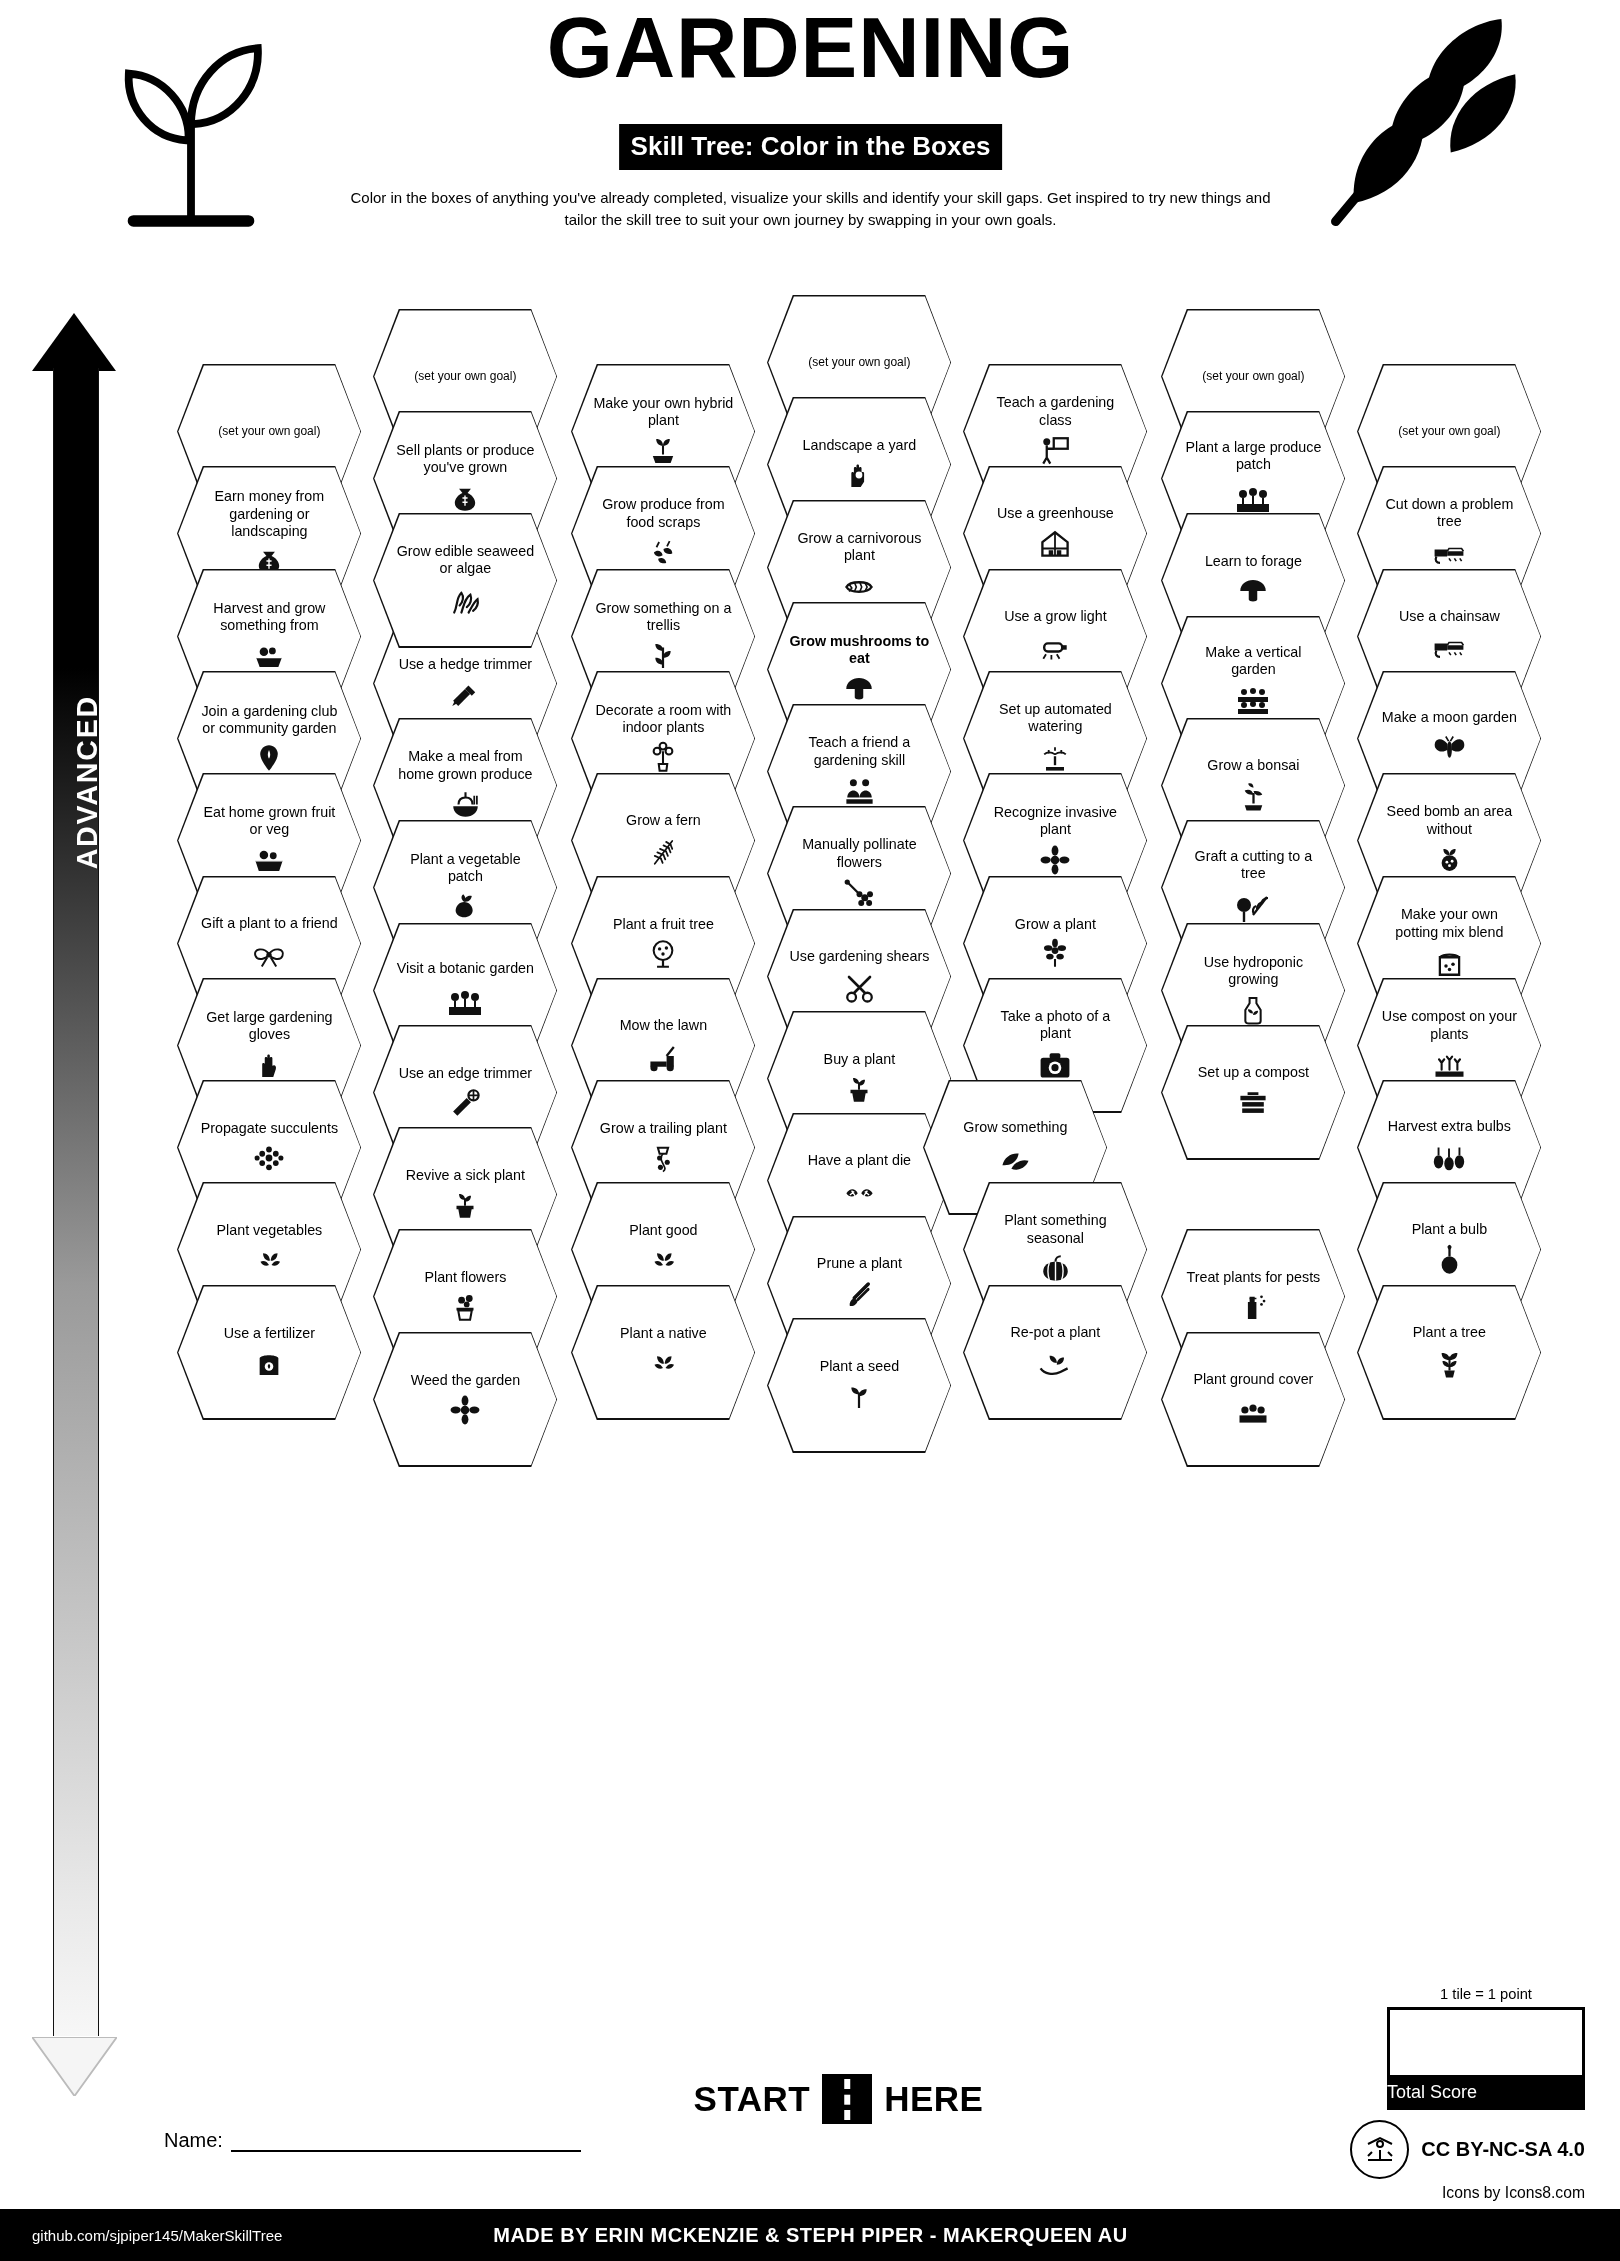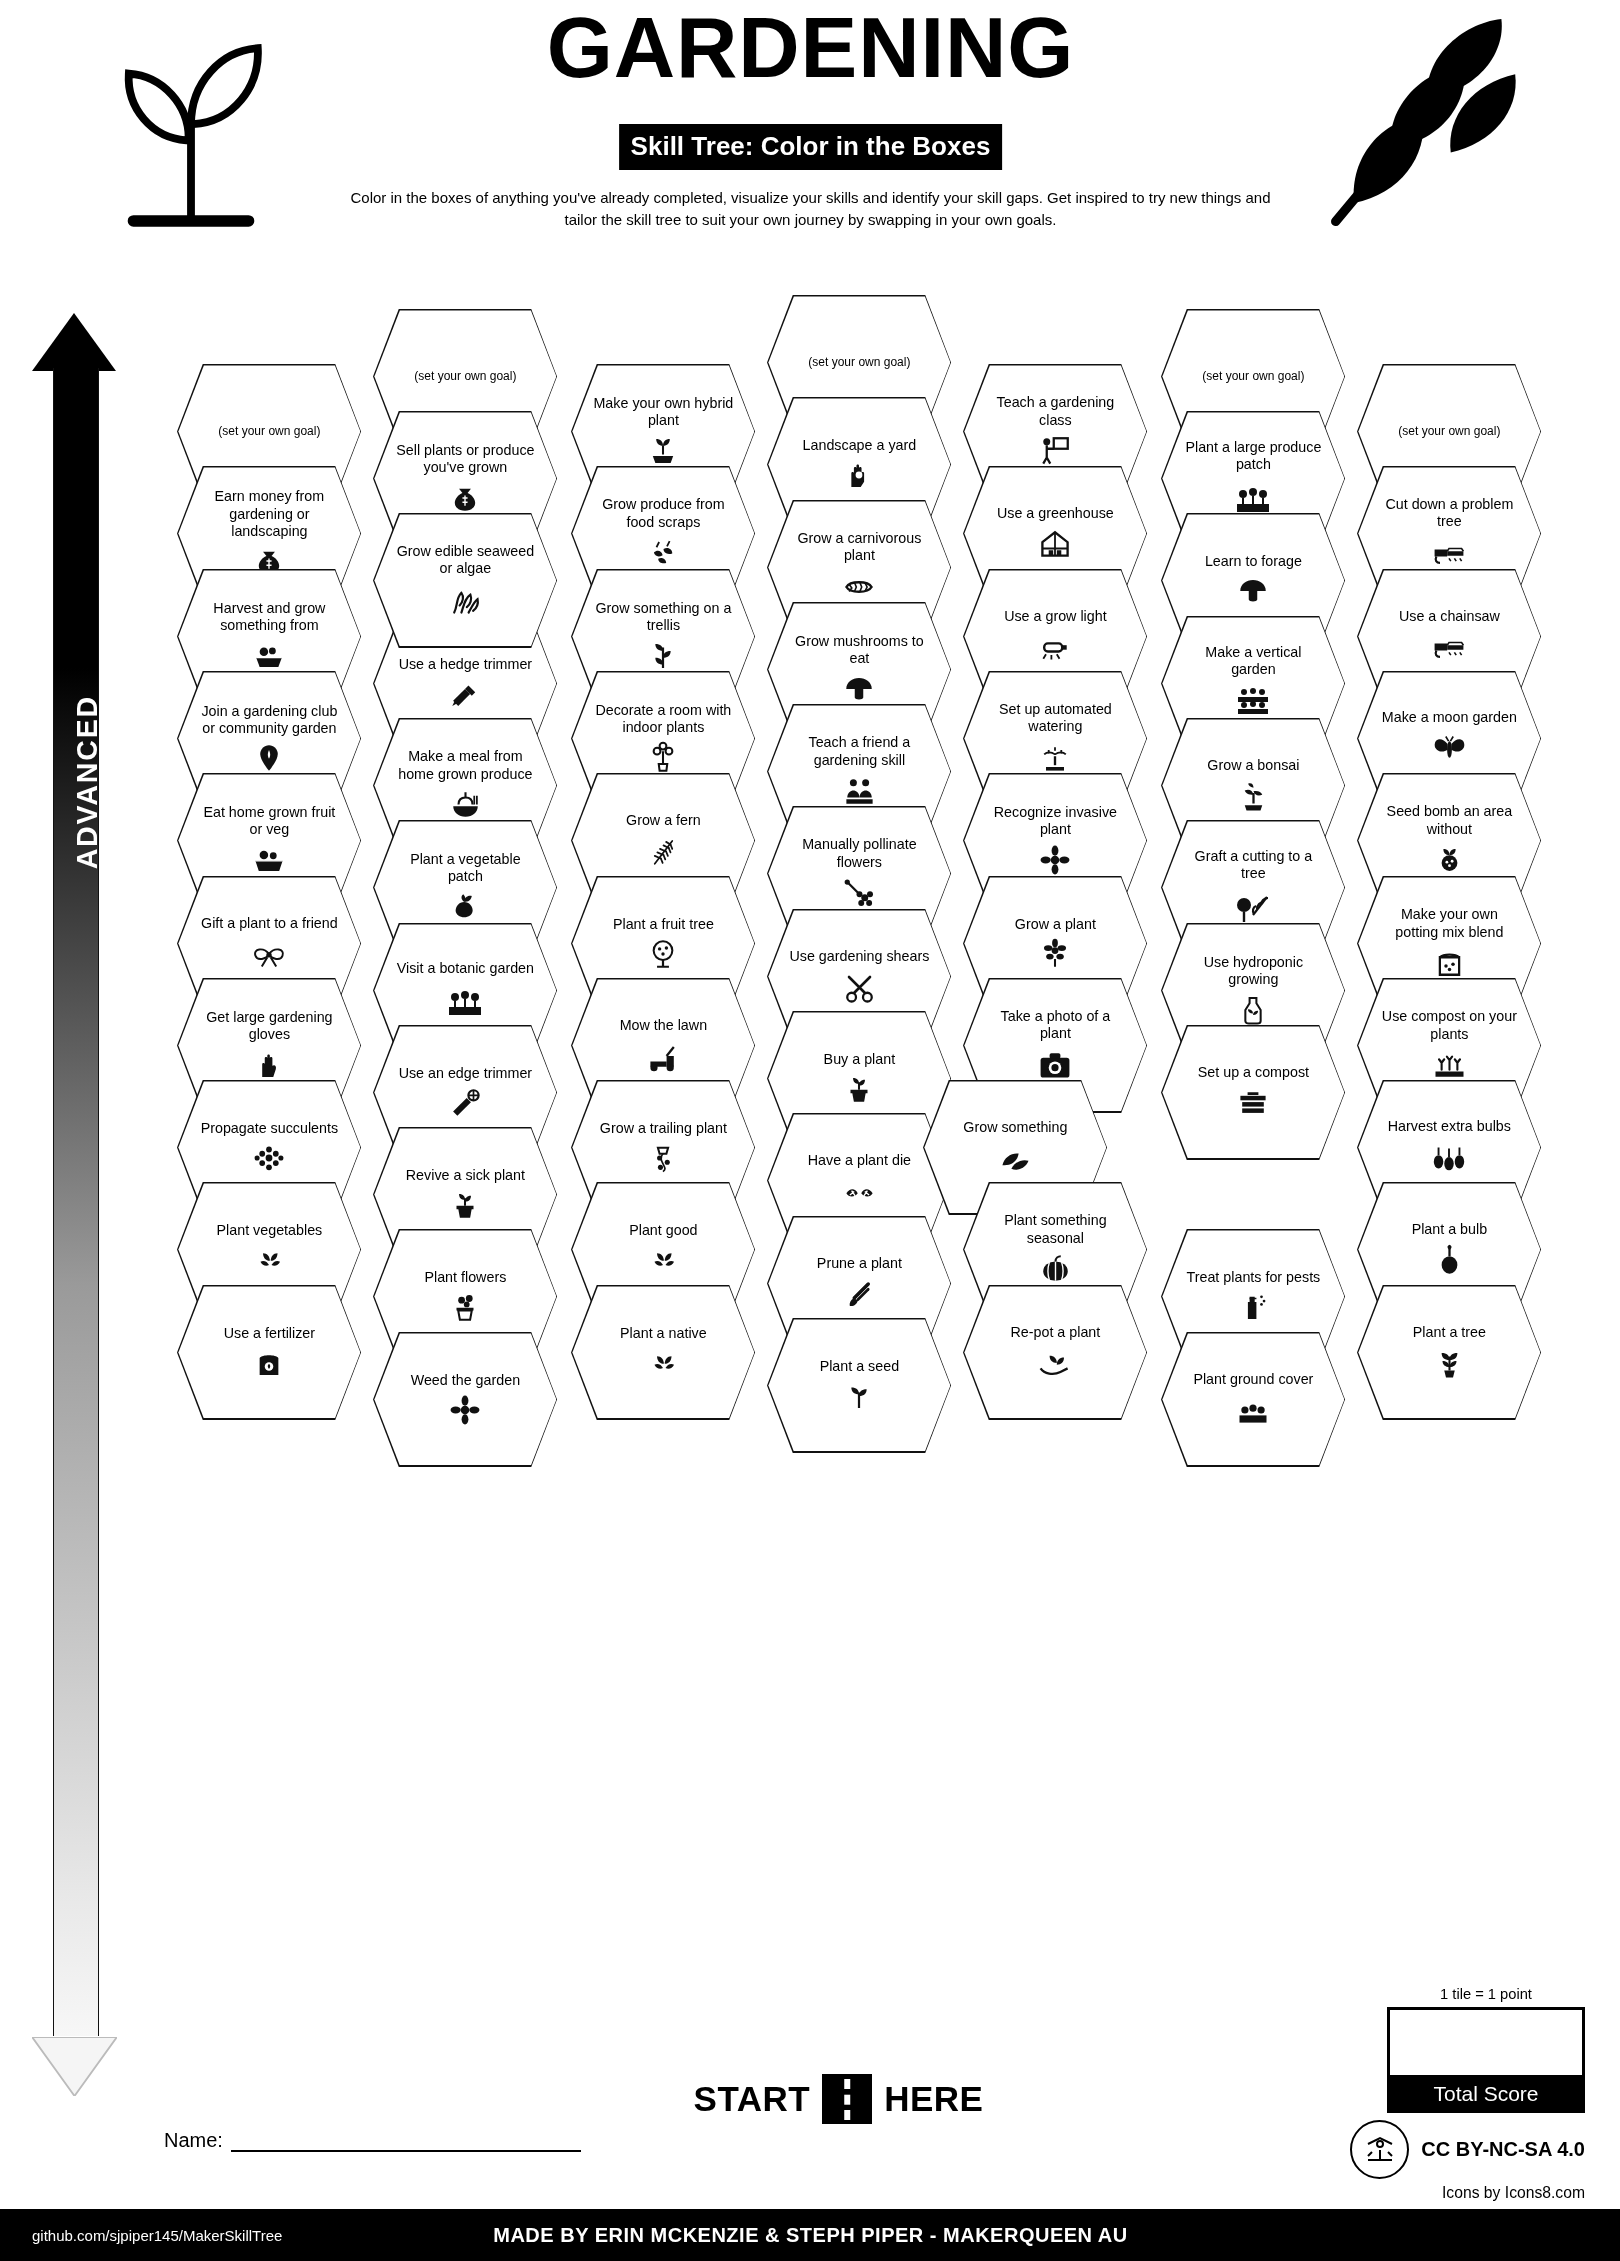--- a/index.html
+++ b/index.html
@@ -82,21 +82,21 @@
   }
   #start-here .road:before{
     content:"";position:absolute;left:50%;top:4.6px;width:5.5px;height:10px;background:#fff;transform:translateX(-50%);
     box-shadow:0 15.7px 0 #fff,0 31px 0 #fff;
   }
   
   #score-box{position:absolute;right:36px;top:1986px;width:198px;}
   #score-note{font-size:14.7px;text-align:center;margin-bottom:4.6px;}
   #score-frame{border:3.2px solid #000;height:65px;background:#fff;}
   #score-label{
-    background:#000;color:#fff;text-align:center;font-size:21px;padding:4.6px 0 6.5px 0;
+    background:#000;color:#fff;text-align:left;font-size:18px;padding:4.6px 0 6.5px 0;
   }
   
   #name-row{position:absolute;left:164px;top:2129px;font-size:20px;display:flex;align-items:flex-end;gap:8.3px;}
   #name-line{width:350px;border-bottom:2.3px solid #000;height:16.6px;}
   
   #cc{position:absolute;right:36px;top:2120px;display:flex;align-items:center;gap:12px;}
   #cc-circle{width:55px;height:55px;border:2.8px solid #000;border-radius:50%;display:flex;align-items:center;justify-content:center;}
   #cc-text{font-size:20px;font-weight:bold;}
   #icons8{position:absolute;right:36px;top:2184px;font-size:15.7px;}
   
@@ -571,21 +571,21 @@
       <div class="inner">
         <div class="lbl">Grow a carnivorous plant</div>
         <div class="ic">
           <svg viewBox="0 0 40 40" width="36" height="36">
             <path d="M6 20c4-7 24-7 28 0-4 7-24 7-28 0z" fill="none" stroke="#111" stroke-width="2.6"></path>
             <path d="M9 17l3 4-3 4M15 15l2 5-2 5M21 15l2 5-2 5M27 16l2 4-2 4" stroke="#111" stroke-width="1.8" fill="none"></path>
           </svg>
         </div>
       </div>
     </div>
-    <div class="hex" style="left: 767px; top: 602px;">
+    <div class="hex" style="left: 767px; top: 602px; font-weight: bold;">
       <div class="inner">
         <div class="lbl">Grow mushrooms to eat</div>
         <div class="ic">
           <svg viewBox="0 0 40 40" width="34" height="34">
             <path d="M5 20c0-8 7-13 15-13s15 5 15 13z" fill="#111"></path>
             <path d="M15 20h10v10c0 3-10 3-10 0z" fill="#111"></path>
           </svg>
         </div>
       </div>
     </div>

